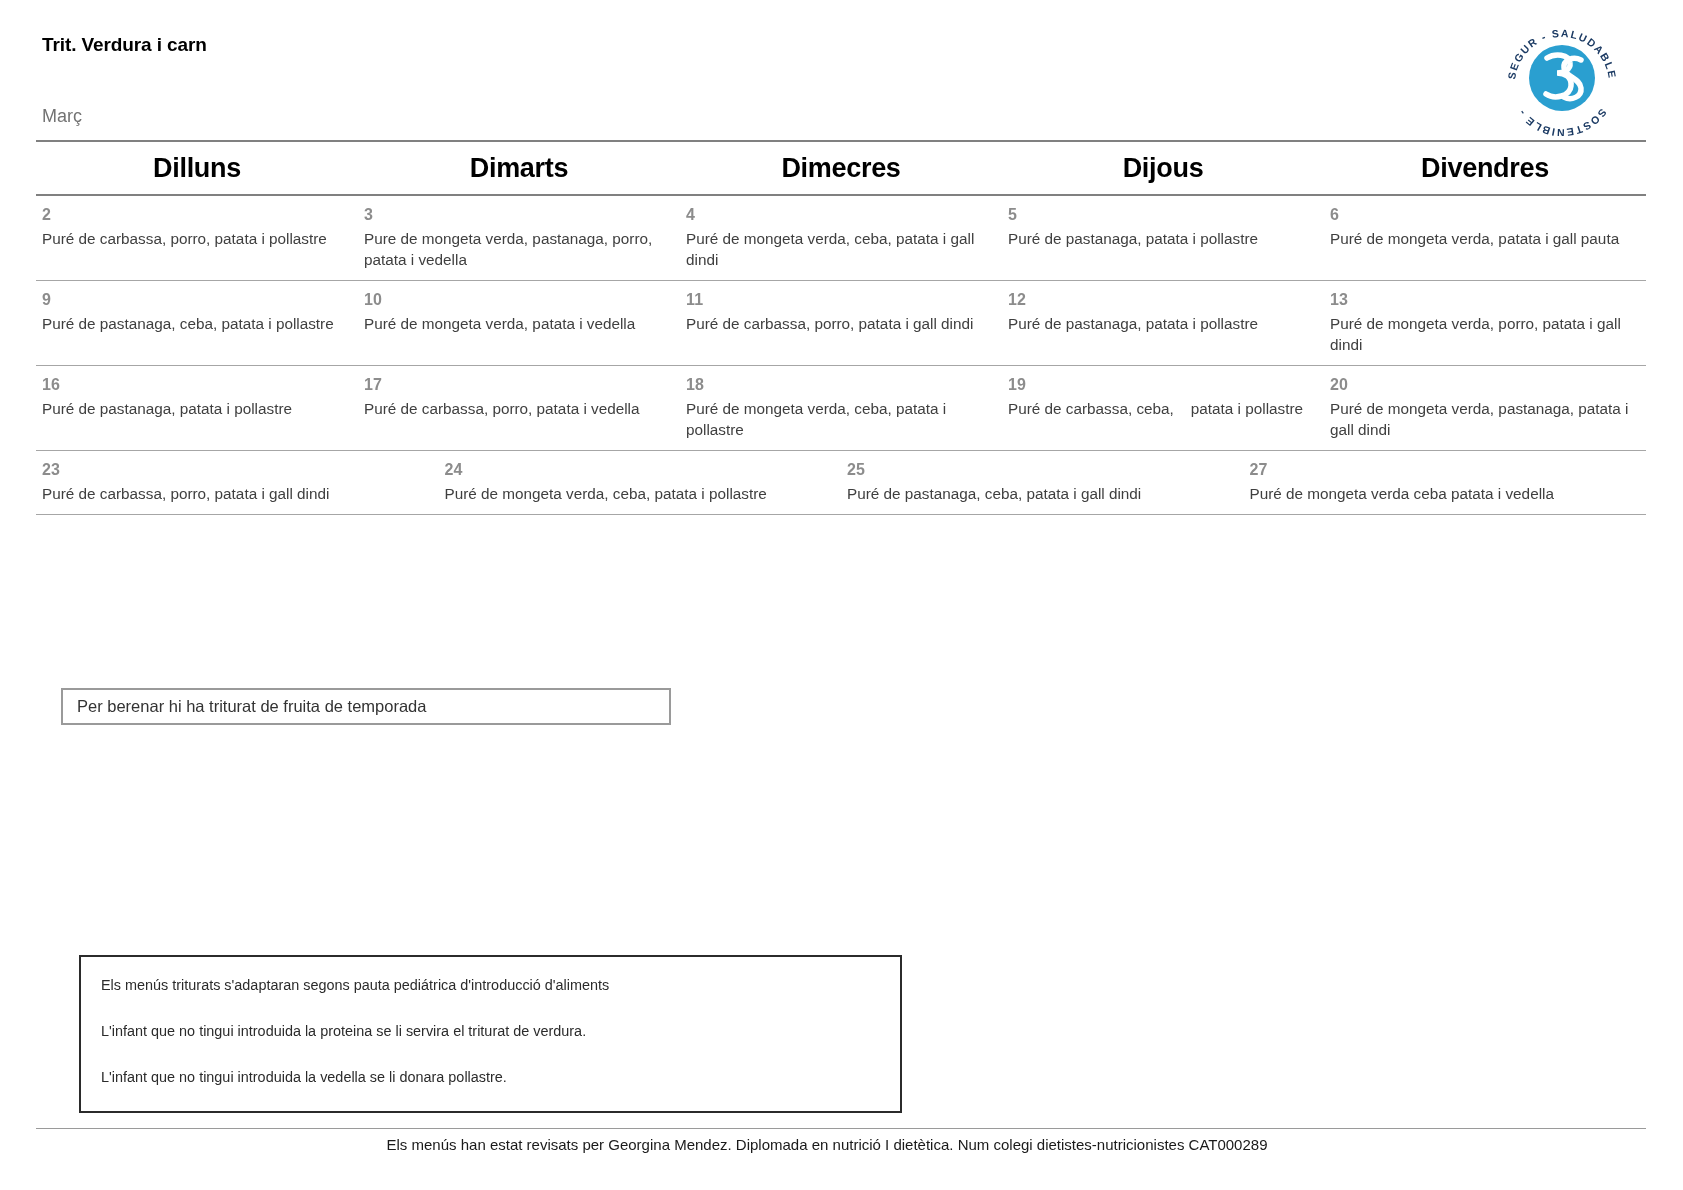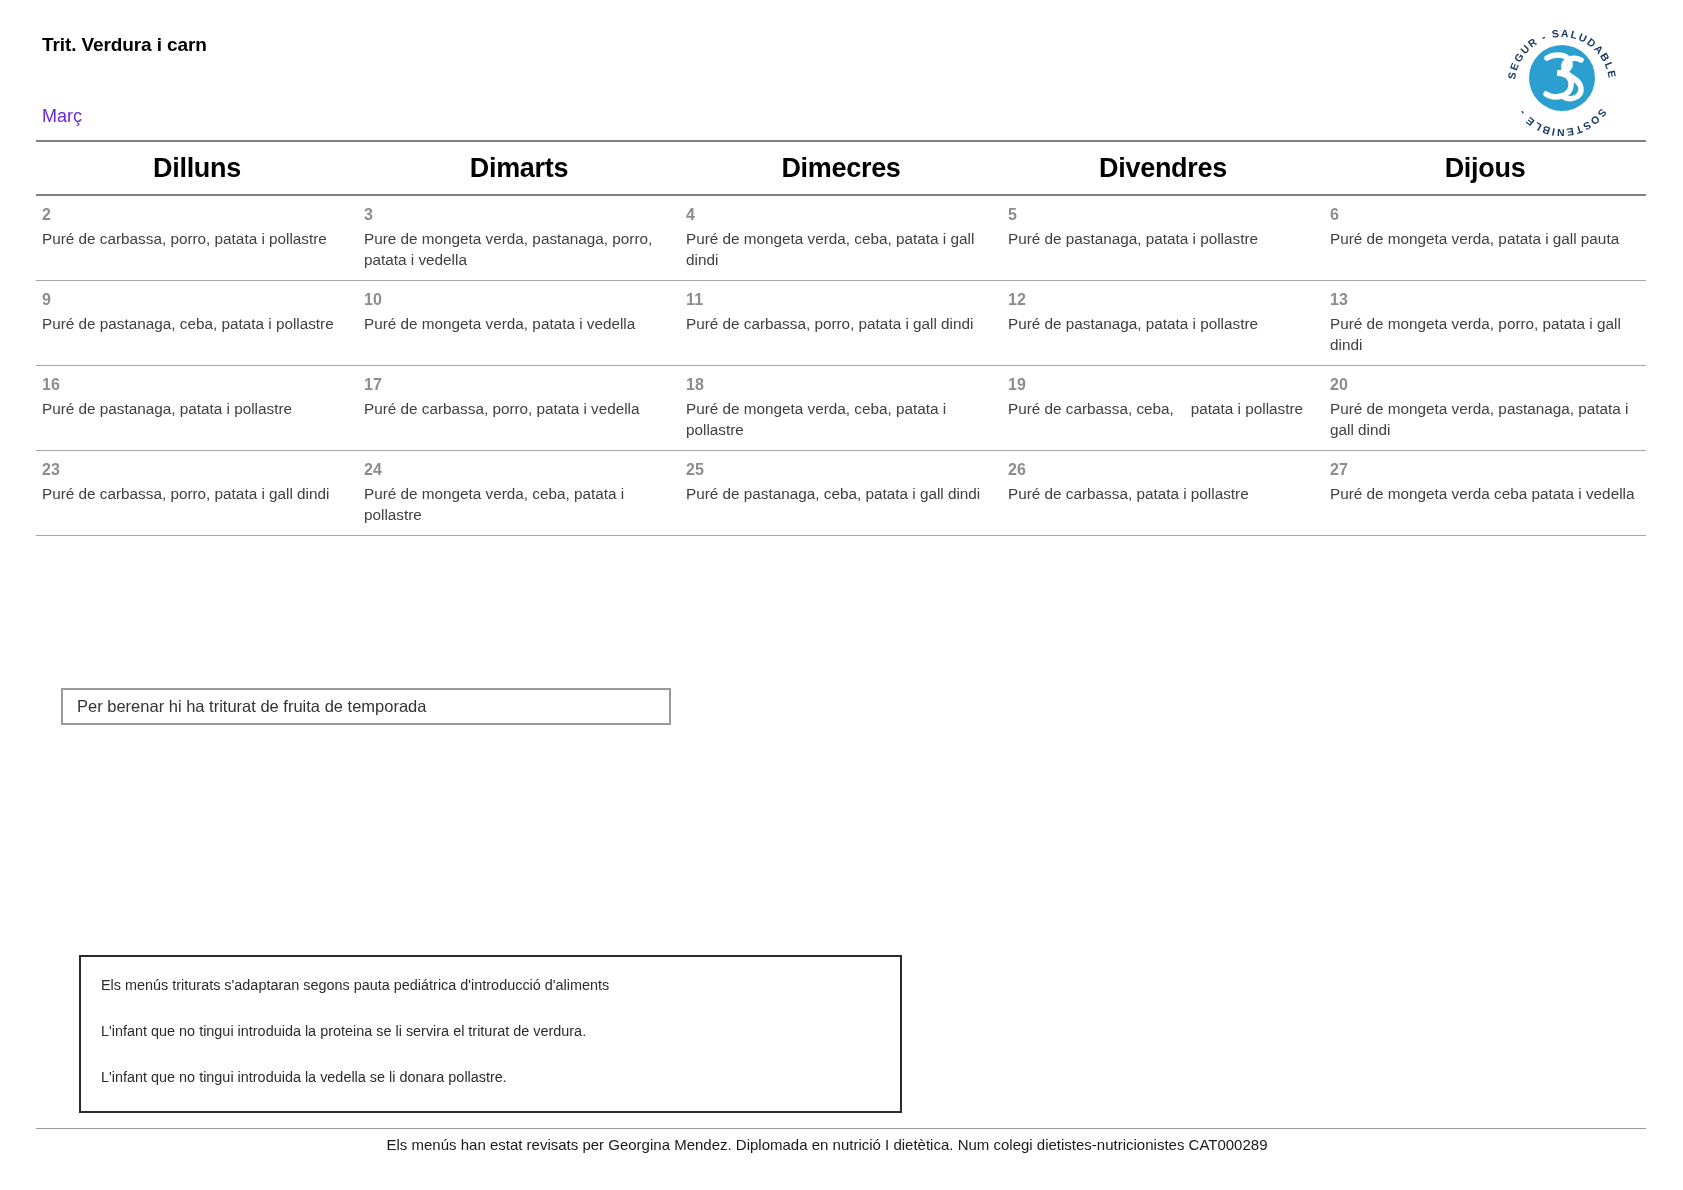--- a/index.html
+++ b/index.html
@@ -39,21 +39,21 @@
   .title-sub {
     font-size: 18px;
     font-weight: normal;
     line-height: 25px;
   }
   .month {
     position: absolute;
     left: 42px;
     top: 104px;
     font-size: 18px;
-    color: #6d28d9;
+    color: #737373;
     line-height: 24px;
   }
 
   
   .logo {
     position: absolute;
     left: 1497px;
     top: 18px;
     width: 130px;
     height: 118px;
@@ -198,22 +198,22 @@
     </svg>
   </div>
 
   <div class="cal">
     <div class="rule"></div>
 
     <div class="dayhead">
       <div class="cell">Dilluns</div>
       <div class="cell">Dimarts</div>
       <div class="cell">Dimecres</div>
+      <div class="cell">Dijous</div>
       <div class="cell">Divendres</div>
-      <div class="cell">Dijous</div>
     </div>
 
     <div class="rule"></div>
 
     <div class="week">
       <div class="cell">
         <div class="daynum">2</div>
         <div class="daytext">Puré de carbassa, porro, patata i pollastre</div>
       </div>
       <div class="cell">
@@ -288,24 +288,20 @@
         <div class="daynum">23</div>
         <div class="daytext">Puré de carbassa, porro, patata i gall dindi</div>
       </div>
       <div class="cell">
         <div class="daynum">24</div>
         <div class="daytext">Puré de mongeta verda, ceba, patata i pollastre</div>
       </div>
       <div class="cell">
         <div class="daynum">25</div>
         <div class="daytext">Puré de pastanaga, ceba, patata i gall dindi</div>
-      </div>
-      <div class="cell">
-        <div class="daynum">26</div>
-        <div class="daytext">Puré de carbassa, patata i pollastre</div>
       </div>
       <div class="cell">
         <div class="daynum">27</div>
         <div class="daytext">Puré de mongeta verda ceba patata i vedella</div>
       </div>
     </div>
     <div class="rule thin"></div>
   </div>
 
   <div class="berenar">

